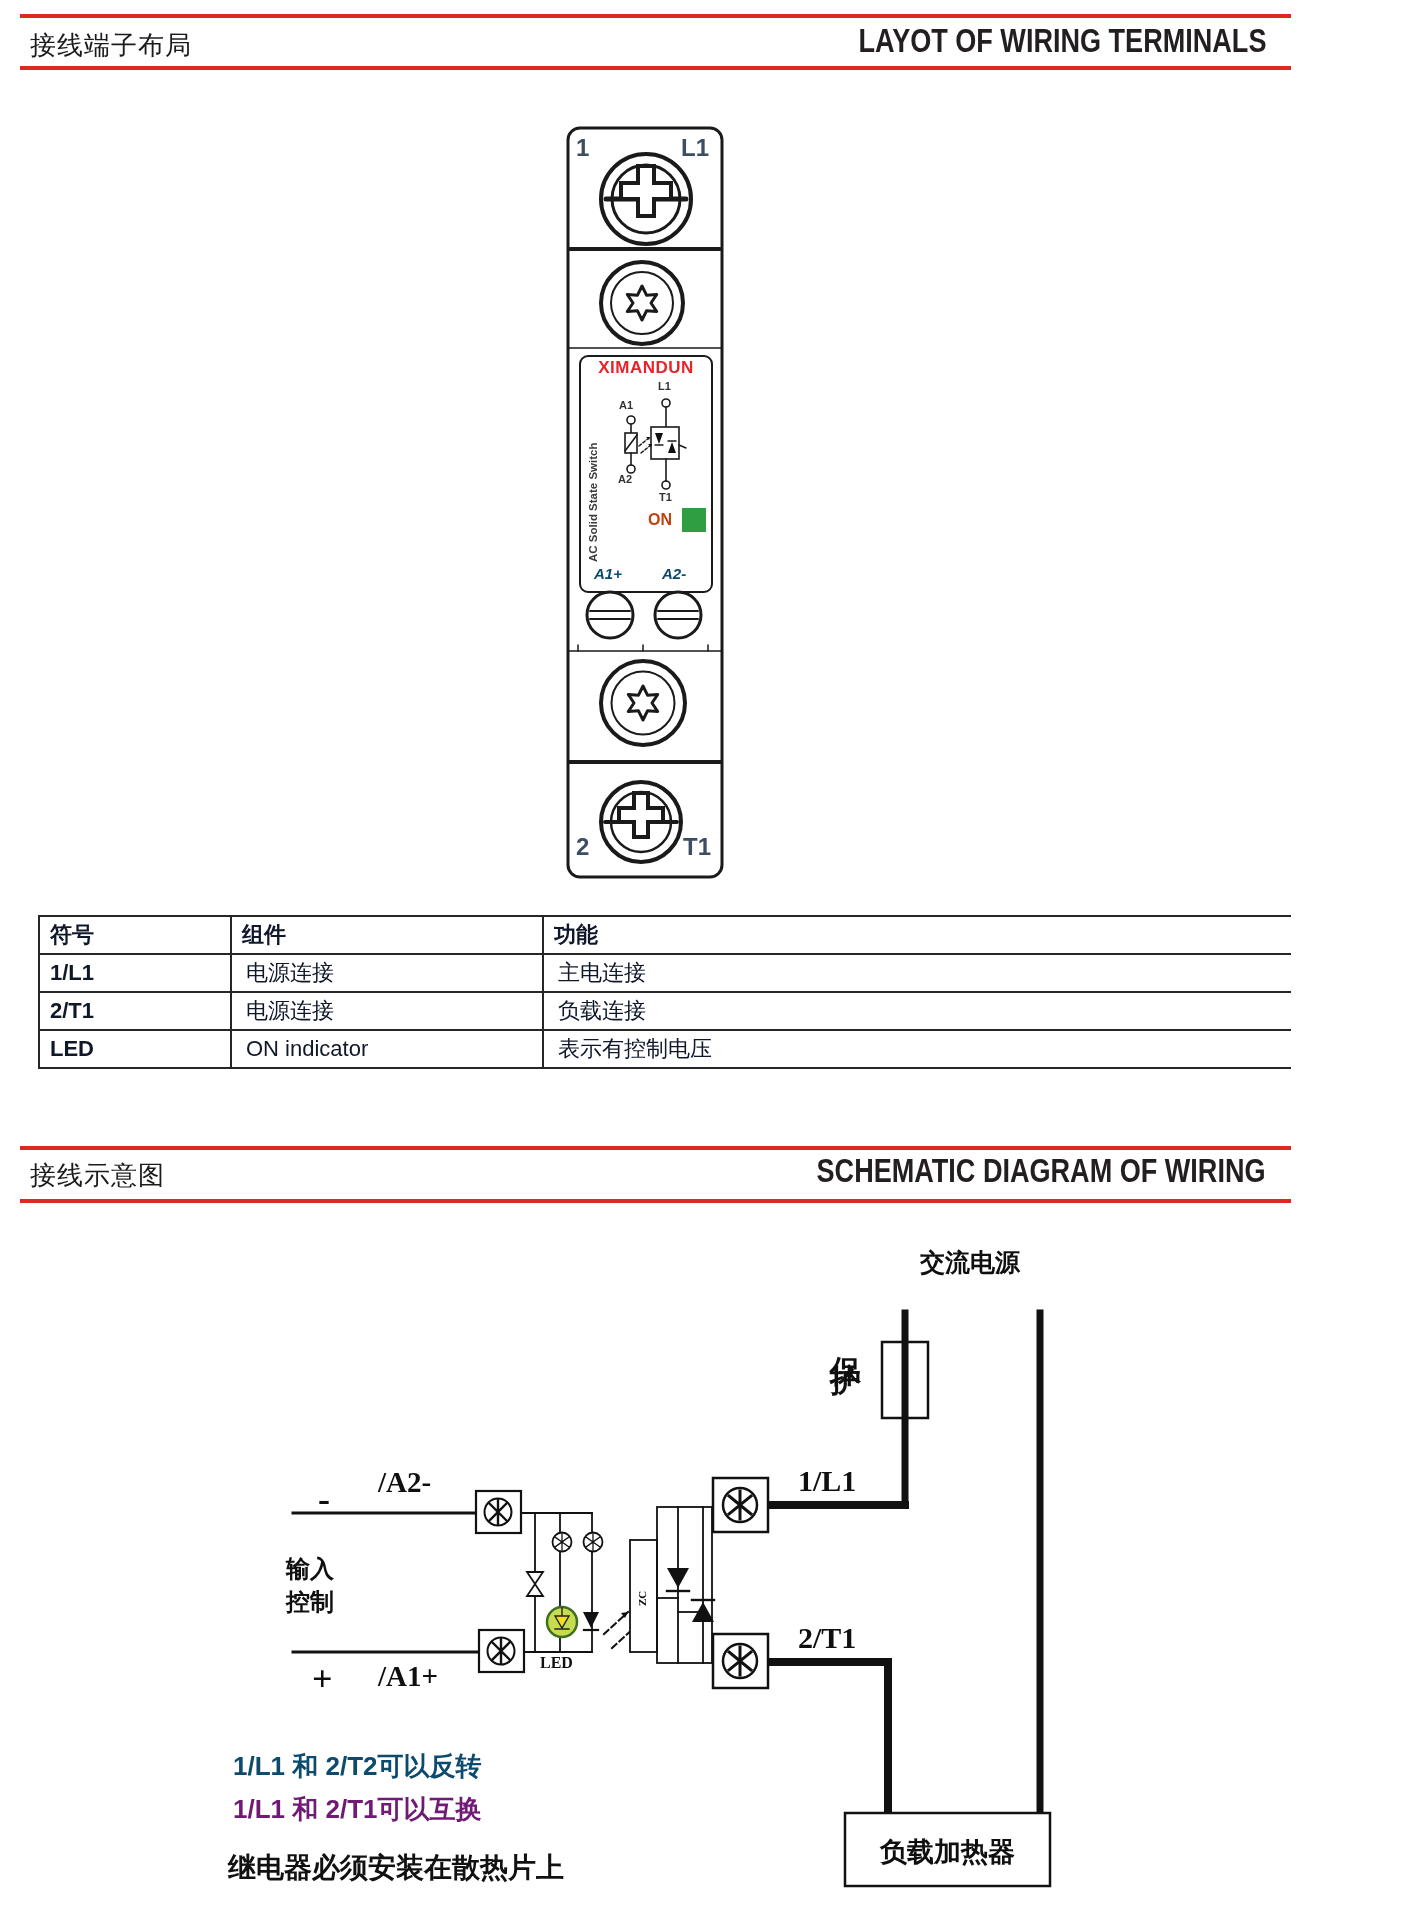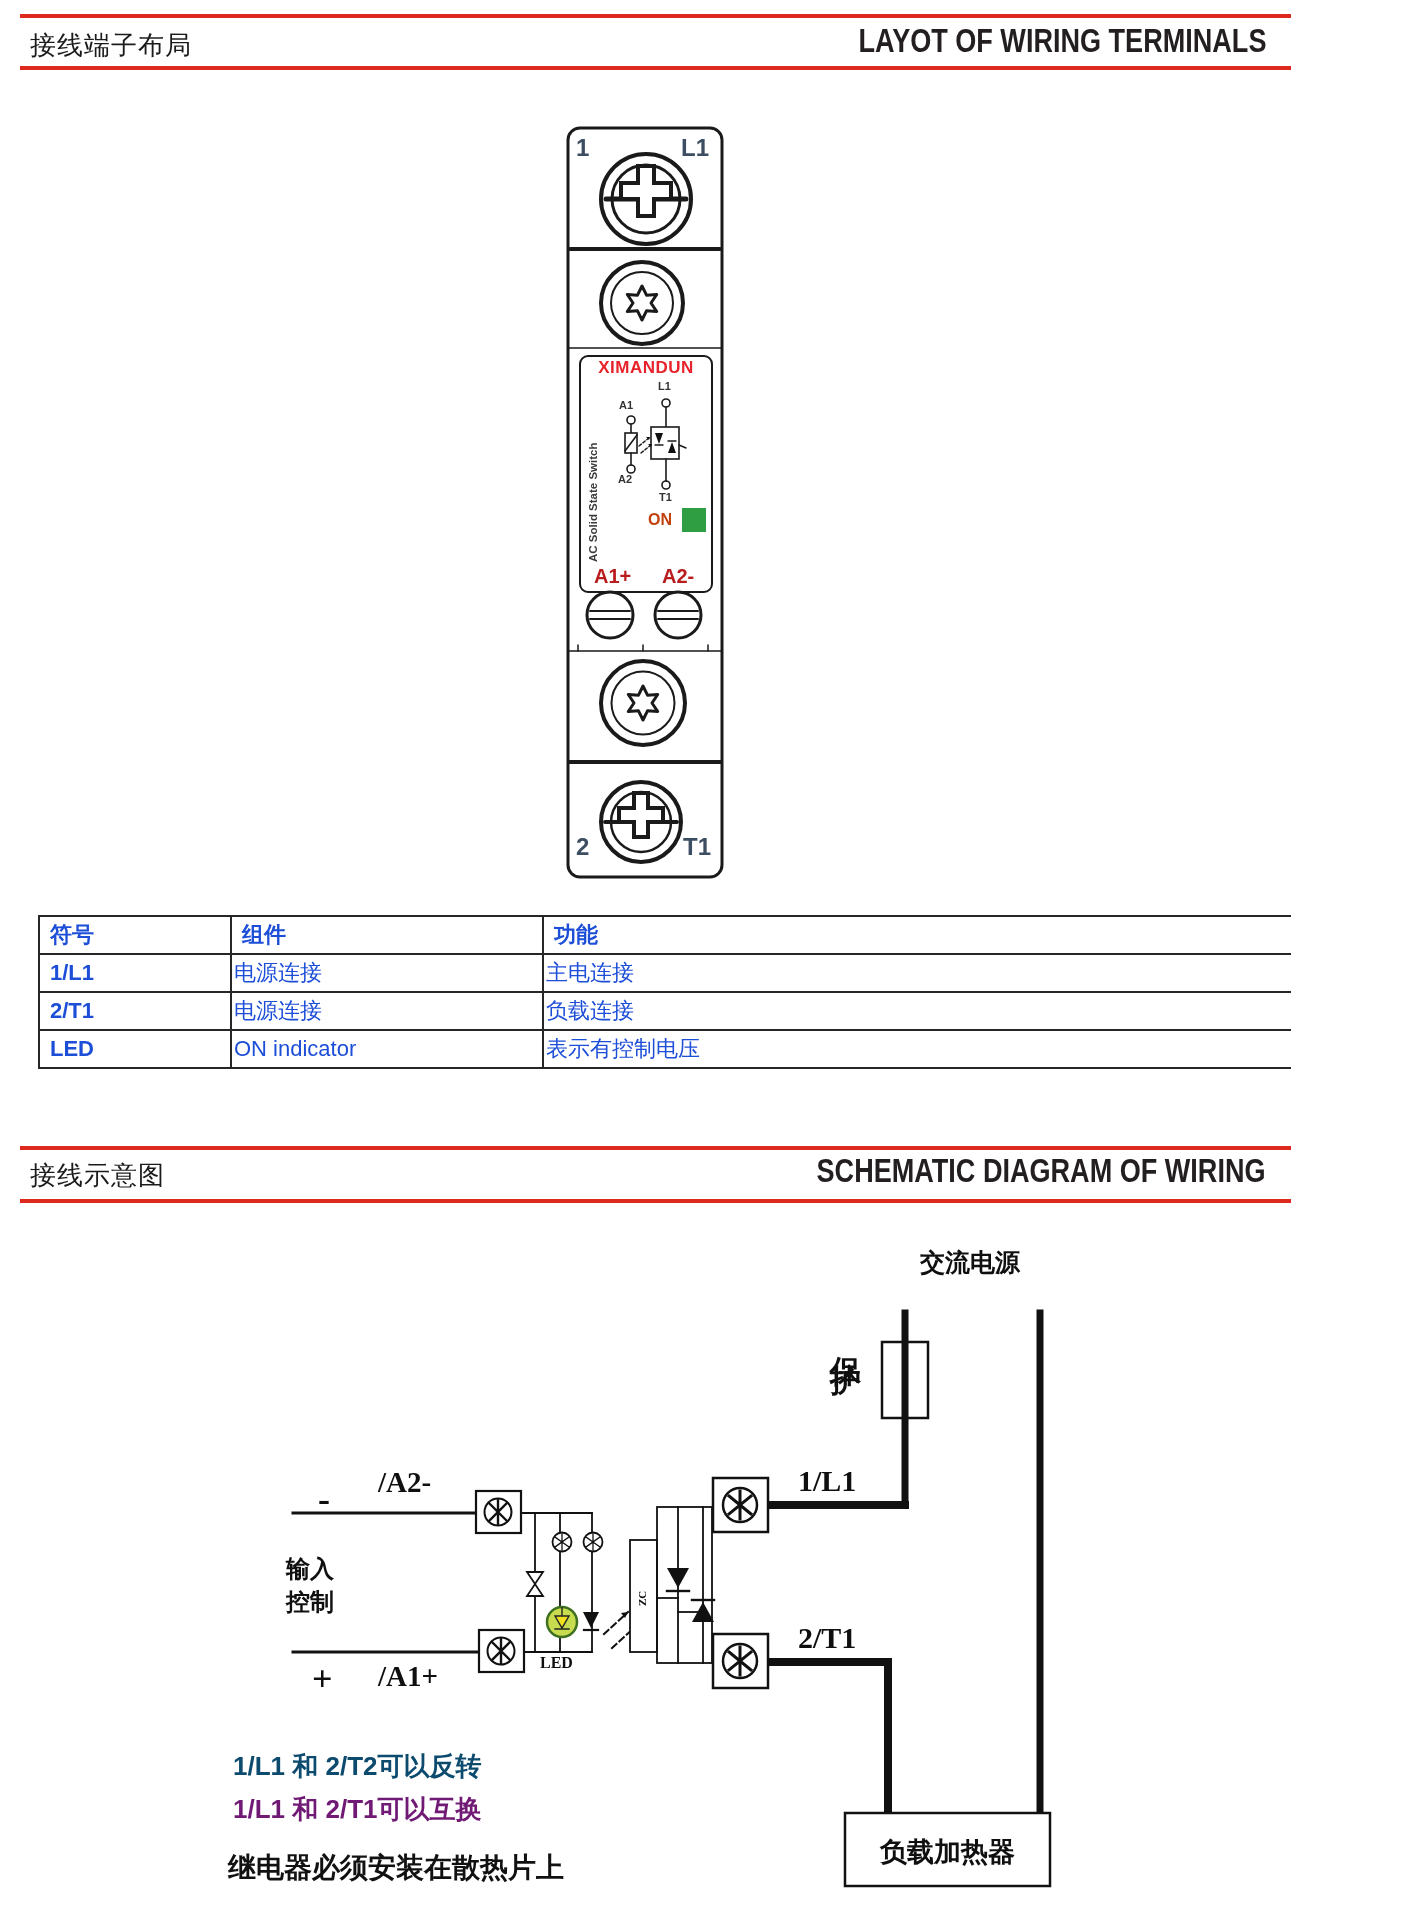--- a/index.html
+++ b/index.html
@@ -10,30 +10,30 @@
   .sec-en{position:absolute;right:25px;font-size:33px;font-weight:bold;color:#231f20;
           transform:scaleX(.82);transform-origin:100% 50%;letter-spacing:0;white-space:nowrap;}
   
   .devnum{position:absolute;font-size:24px;font-weight:bold;color:#3d4e63;}
   .brand{position:absolute;left:580px;top:358px;width:132px;text-align:center;
          font-size:17px;font-weight:bold;color:#e8232b;letter-spacing:.5px;}
   .symlab{position:absolute;font-size:11px;font-weight:bold;color:#333;}
   .side-text{position:absolute;left:587px;top:562px;width:130px;font-size:11.5px;font-weight:bold;color:#3a3a3a;
              transform:rotate(-90deg);transform-origin:0 0;white-space:nowrap;}
   .onlab{position:absolute;left:648px;top:511px;font-size:16px;font-weight:bold;color:#c2410c;}
-  .termlab{position:absolute;font-size:20px;font-weight:bold;color:#b91c1c;}
+  .termlab{position:absolute;font-size:15px;font-weight:bold;color:#0c4a6e;font-style:italic;}
   
   table.spec{position:absolute;left:38px;top:915px;width:1292px;border-collapse:collapse;
-             font-size:22px;color:#1d4ed8;table-layout:fixed;}
+             font-size:22px;color:#0f172a;table-layout:fixed;}
   table.spec td,table.spec th{border:2px solid #262626;height:38px;padding:0 0 0 10px;
              text-align:left;font-weight:normal;vertical-align:middle;box-sizing:border-box;}
   table.spec th{font-weight:bold;}
   table.spec td.c0{font-weight:bold;}
   table.spec col.w0{width:192px;} table.spec col.w1{width:312px;} table.spec col.w2{width:788px;}
-  table.spec td.c1,table.spec td.c2{padding-left:2px;}
+  table.spec td.c1,table.spec td.c2{padding-left:14px;}
   
   .sch-cjk{position:absolute;font-weight:bold;color:#0f0f0f;font-family:"Liberation Sans",sans-serif;}
   .sch-serif{position:absolute;font-weight:bold;color:#0f0f0f;font-family:"Liberation Serif",serif;white-space:nowrap;}
   .vert{writing-mode:vertical-rl;letter-spacing:6px;}
   .note{position:absolute;font-weight:bold;white-space:nowrap;}
   svg{position:absolute;}
 </style>
 </head>
 <body>
 

